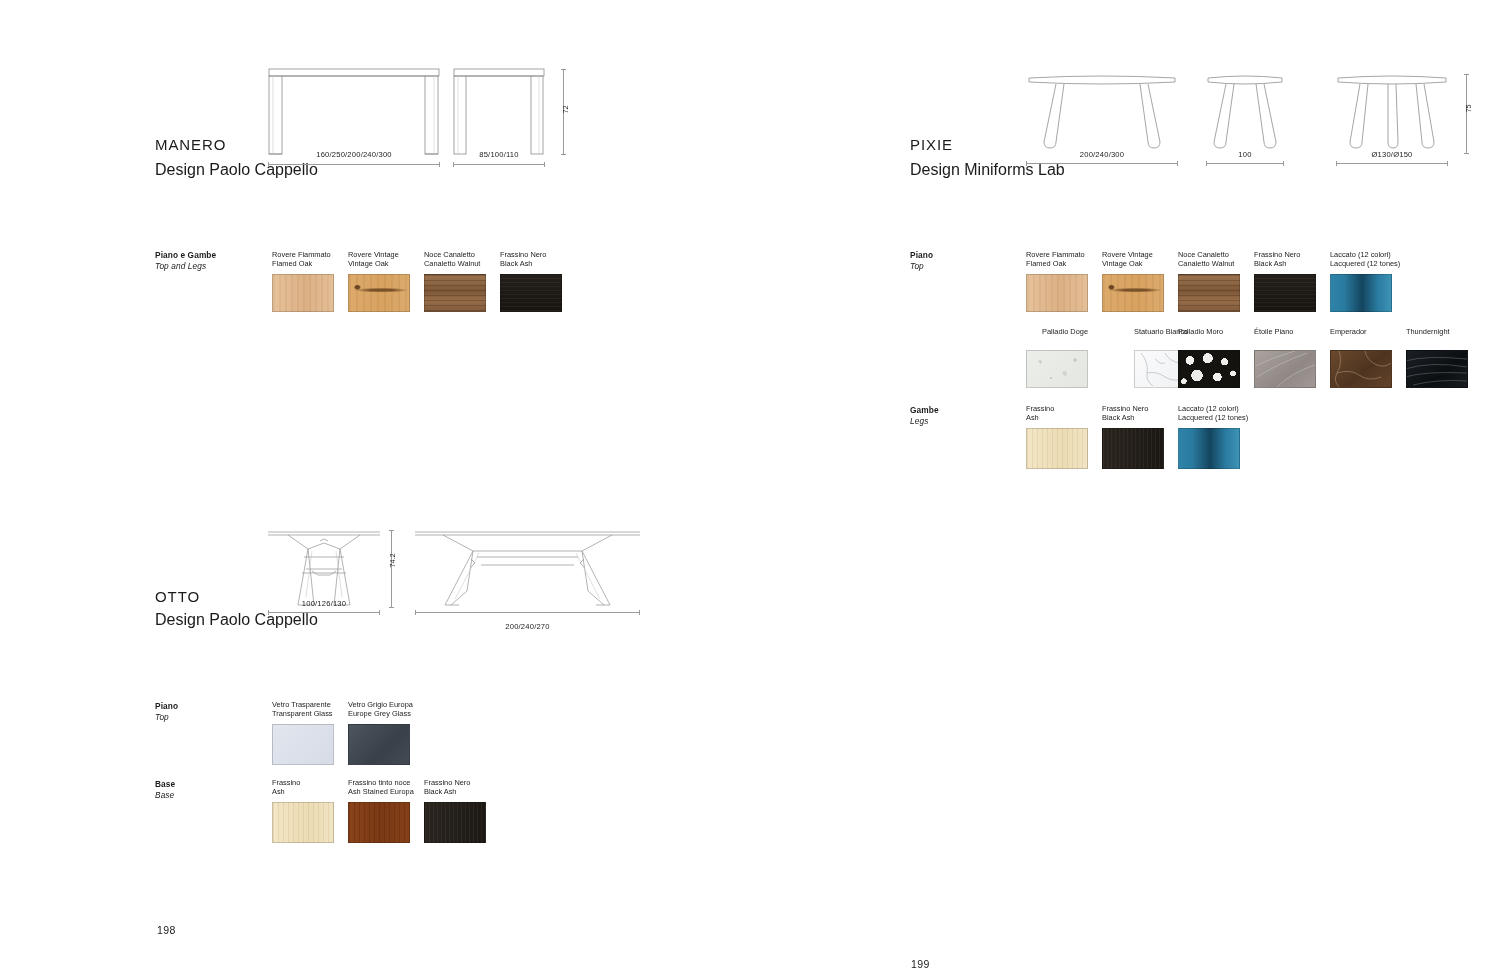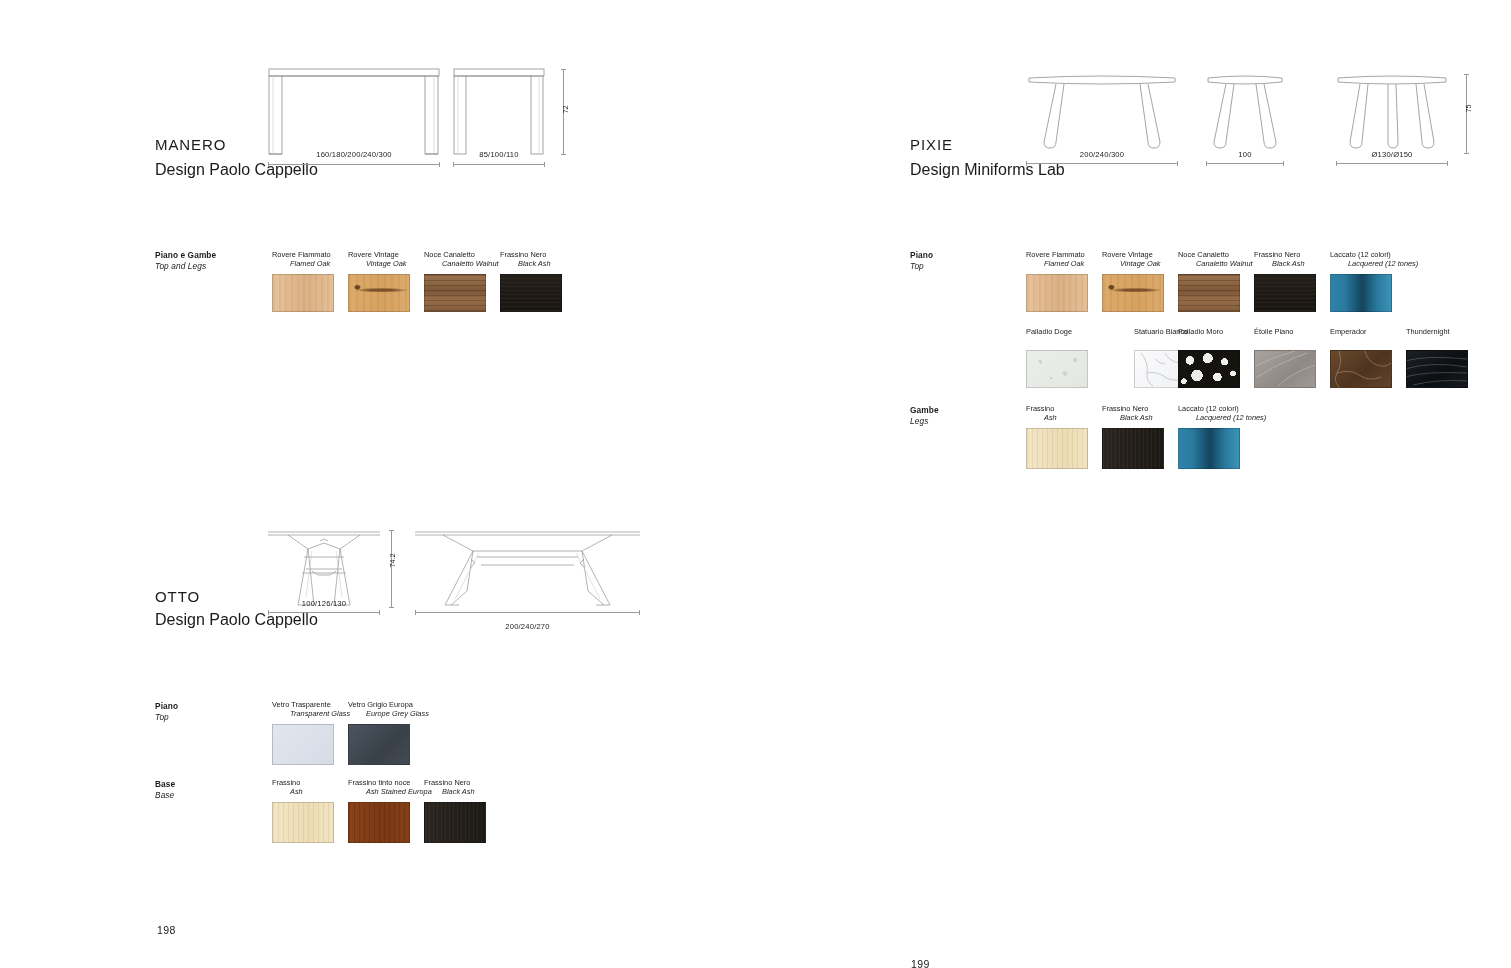--- a/index.html
+++ b/index.html
@@ -20,21 +20,21 @@
 
   
   .sec-label{font-size:8.3px;font-weight:bold;color:#1b1b1b;line-height:11px;letter-spacing:.1px;}
   .sec-label .it{font-weight:normal;font-style:italic;display:block;}
 
   
   .sw-cap{
     font-size:7.4px;line-height:9.4px;color:#1b1b1b;letter-spacing:0px;
     white-space:nowrap;
   }
-  .sw-cap .en{font-style:italic;display:block;color:#232323;margin-left:18px;}
+  .sw-cap .en{display:block;color:#232323;}
 
   
   .swatch{
     width:62px;height:38px;display:block;
     border:1px solid rgba(0,0,0,.16);box-sizing:border-box;
   }
 
   
   .dimline{position:absolute;height:1px;background:#9a9a9a;}
   .dimline::before,.dimline::after{
@@ -101,21 +101,21 @@
         <line x1="5" y1="8" x2="5" y2="86"></line>
         <line x1="86" y1="8" x2="86" y2="86"></line>
       </g>
     </svg>
   </div>
 
   <div class="vdim" style="left:563px;top:69px;height:86px;"></div>
   <div class="vdimtext" style="left:552px;top:105px;width:26px;text-align:center;">72</div>
 
   <div class="dimline" style="left:268px;top:164px;width:172px;"></div>
-  <div class="dimtext" style="left:268px;top:150px;width:172px;">160/180/200/240/300</div>
+  <div class="dimtext" style="left:268px;top:150px;width:172px;">160/250/200/240/300</div>
 
   <div class="dimline" style="left:453px;top:164px;width:92px;"></div>
   <div class="dimtext" style="left:453px;top:150px;width:92px;">85/100/110</div>
 
   <div class="sec-label abs" style="left:155px;top:250px;">
     <span>Piano e Gambe</span>
     <span class="it">Top and Legs</span>
   </div>
 
   <div class="abs" style="left:272px;top:250px;">
@@ -376,21 +376,21 @@
 
   <div class="abs" style="left:1330px;top:250px;">
     <div class="sw-cap">
       <span>Laccato (12 colori)</span>
       <span class="en">Lacquered (12 tones)</span>
     </div>
     <div class="swatch" style="margin-top:5px;background:
       linear-gradient(90deg,#2f83a8 0%,#2a7ba0 22%,#14455e 52%,#2a7ba0 78%,#3d93b5 100%);"></div>
   </div>
 
-  <div class="abs" style="left:1026px;top:327px;">
+  <div class="abs" style="left:1026px;top:327px;text-align:right;">
     <div class="sw-cap">
       <span>Palladio Doge</span>
     </div>
     <div class="swatch" style="margin-top:14px;background:
       radial-gradient(circle 3px at 22% 30%,#cfd2cd 0 60%,rgba(0,0,0,0) 61%),
       radial-gradient(circle 4px at 63% 62%,#d2d5d0 0 60%,rgba(0,0,0,0) 61%),
       radial-gradient(circle 3px at 80% 25%,#cdd0cb 0 60%,rgba(0,0,0,0) 61%),
       radial-gradient(circle 2px at 40% 75%,#c9ccc7 0 60%,rgba(0,0,0,0) 61%),
       linear-gradient(135deg,#eceeea,#e3e6e1);"></div>
   </div>

